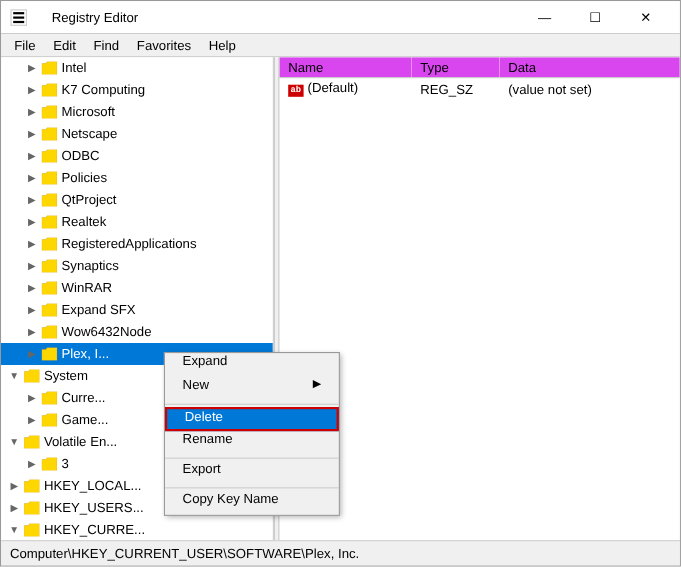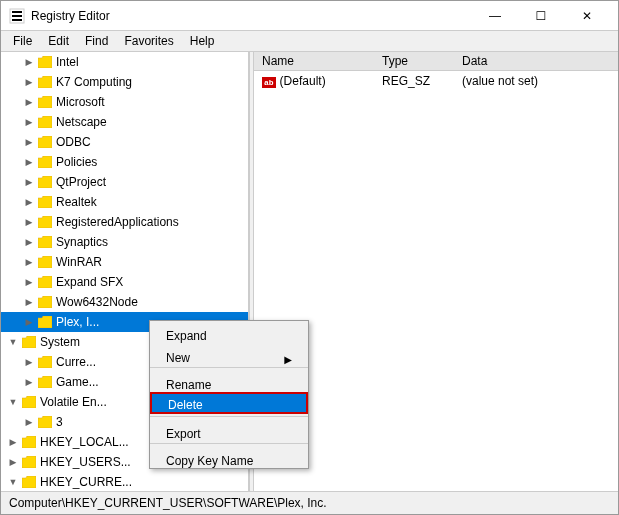--- a/index.html
+++ b/index.html
@@ -18,21 +18,21 @@
       height: 30px;
       display: flex;
       align-items: center;
       padding: 0 8px;
       border-bottom: 1px solid #ccc;
       justify-content: space-between;
     }
     .title-bar-left {
       display: flex;
       align-items: center;
-      gap: 6px;
+      gap: 22px;
     }
     .title-bar-controls {
       display: flex;
       gap: 0;
     }
     .title-bar-btn {
       width: 46px;
       height: 30px;
       border: none;
       background: transparent;
@@ -118,21 +118,21 @@
     }
     .right-table {
       width: 100%;
       border-collapse: collapse;
     }
     .right-table th {
       text-align: left;
       padding: 2px 8px;
       border-bottom: 1px solid #ccc;
       font-weight: normal;
-      background: #e5e5e5;
+      background: #d946ef;
       position: sticky;
       top: 0;
     }
     .right-table td {
       padding: 2px 8px;
       height: 20px;
     }
     .col-name { width: 120px; }
     .col-type { width: 80px; }
     .col-data { }
@@ -156,21 +156,21 @@
       width: 160px;
       background: #f0f0f0;
       border: 1px solid #999;
       box-shadow: 2px 2px 5px rgba(0,0,0,0.3);
       z-index: 100;
       font-size: 12px;
     }
     .context-menu-item {
       height: 22px;
       display: flex;
-      align-items: flex-end;
+      align-items: flex-start;
       padding: 0 16px;
       cursor: pointer;
       justify-content: space-between;
     }
     .context-menu-item.highlighted {
       background: #0078d7;
       color: #fff;
       border: 2px solid #cc0000;
     }
     .context-menu-separator {
@@ -488,25 +488,25 @@
 
     <div class="context-menu">
       <div class="context-menu-item">
         <span>Expand</span>
       </div>
       <div class="context-menu-item">
         <span>New</span>
         <span class="context-menu-arrow">▶</span>
       </div>
       <div class="context-menu-separator"></div>
+      <div class="context-menu-item highlighted">
+        <span>Delete</span>
+      </div>
       <div class="context-menu-item">
         <span>Rename</span>
-      </div>
-      <div class="context-menu-item highlighted">
-        <span>Delete</span>
       </div>
       <div class="context-menu-separator"></div>
       <div class="context-menu-item">
         <span>Export</span>
       </div>
       <div class="context-menu-separator"></div>
       <div class="context-menu-item">
         <span>Copy Key Name</span>
       </div>
     </div>

